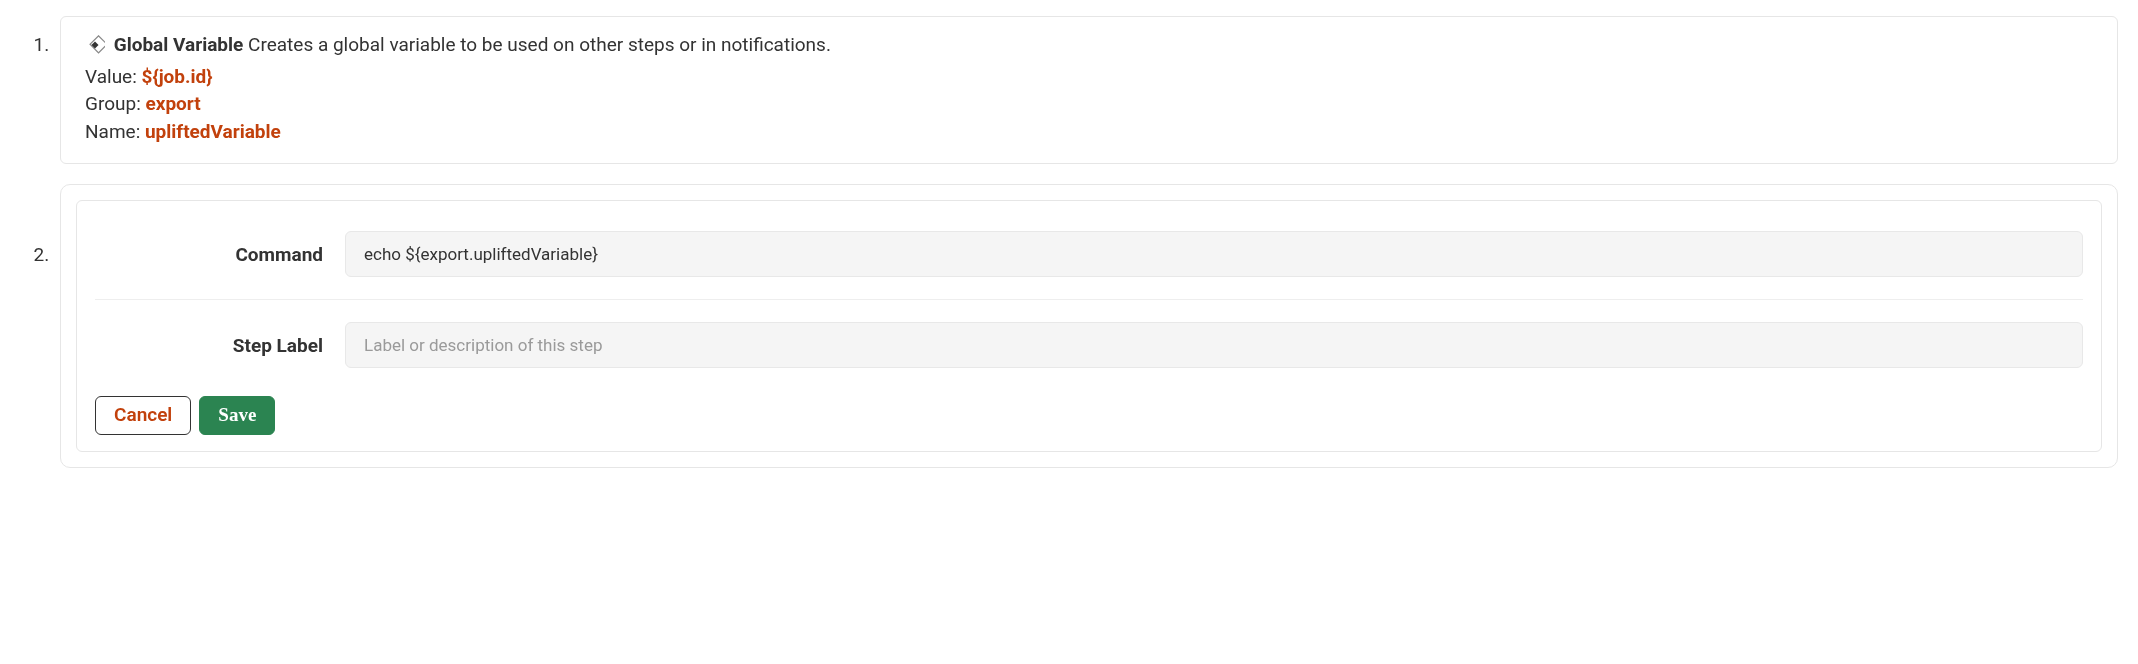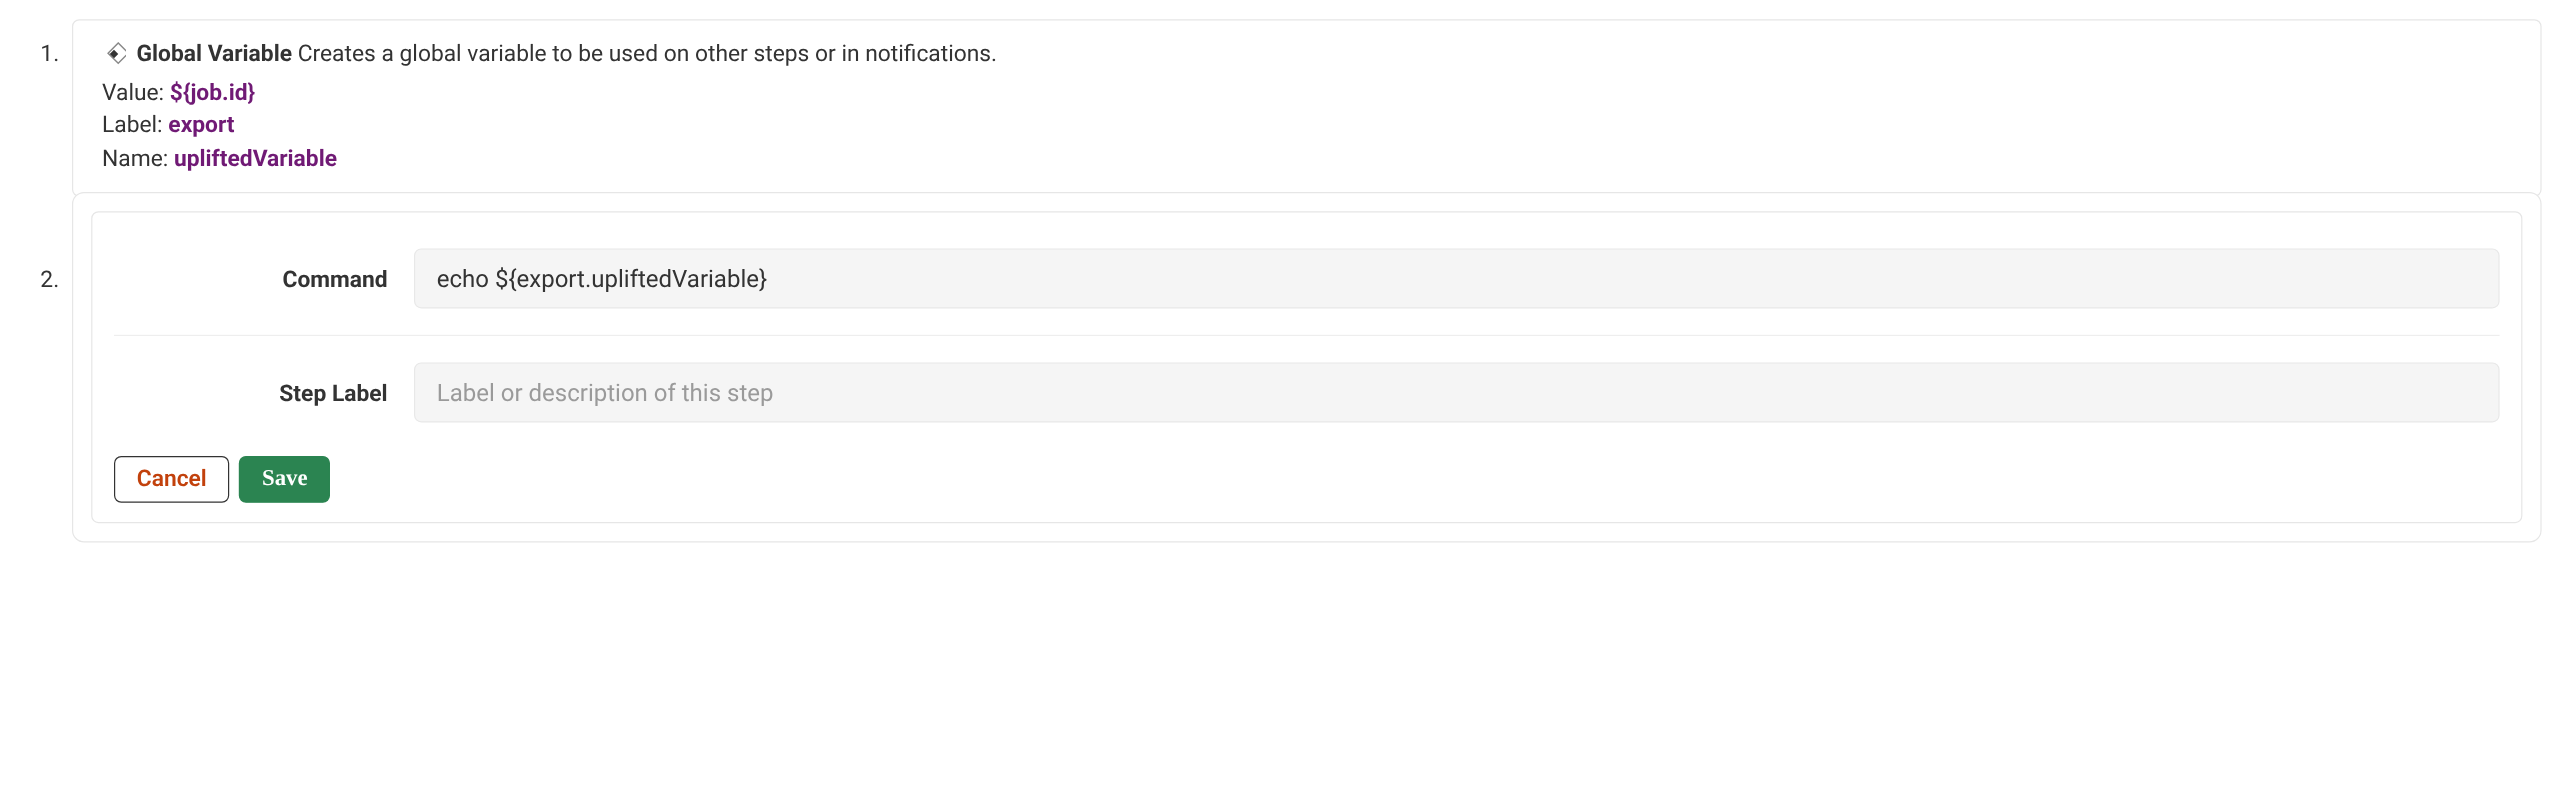--- a/index.html
+++ b/index.html
@@ -8,21 +8,21 @@
       background: #fff;
       color: #333;
       padding: 20px 20px 20px 10px;
       font-size: 19px;
     }
     ol.steps {
       list-style: decimal;
       padding-left: 44px;
     }
     ol.steps > li {
-      margin-bottom: 0;
+      margin-bottom: 24px;
     }
     ol.steps > li::marker {
       font-size: 19px;
       color: #333;
     }
     .step-card {
       background: #fff;
       border: 1px solid #e6e6e6;
       border-radius: 6px;
       padding: 14px 24px 18px;
@@ -49,41 +49,41 @@
       height: 20px;
       vertical-align: -4px;
       margin-right: 4px;
     }
     .title-label {
       font-weight: 700;
     }
     .detail-line {
       line-height: 1.45;
     }
-    .green { color: #701a75; font-weight: 700; }
+    .green { color: #c2410c; font-weight: 700; }
 
     .form-row {
       display: flex;
       align-items: center;
       padding: 10px 0 22px;
     }
     .form-row + .form-row {
       border-top: 1px solid #eee;
       padding-top: 22px;
     }
     .form-label {
       width: 250px;
       text-align: right;
       padding-right: 22px;
       font-weight: 700;
       color: #333;
     }
     .form-input {
       flex: 1;
-      font-size: 20px;
+      font-size: 17px;
       font-family: inherit;
       color: #333;
       background: #f5f5f5;
       border: 1px solid #e8e8e8;
       border-radius: 6px;
       padding: 12px 18px;
       outline: none;
     }
     .form-input::placeholder {
       color: #9a9a9a;
@@ -130,21 +130,21 @@
           </svg>
         </span>
         <span class="title-label">Global Variable</span>
         <span>Creates a global variable to be used on other steps or in notifications.</span>
       </div>
       <div class="detail-line">
         <span>Value:</span>
         <span class="green">${job.id}</span>
       </div>
       <div class="detail-line">
-        <span>Label:</span>
+        <span>Group:</span>
         <span class="green">export</span>
       </div>
       <div class="detail-line">
         <span>Name:</span>
         <span class="green">upliftedVariable</span>
       </div>
     </div>
   </li>
   <li>
     <div class="step-card editing">

